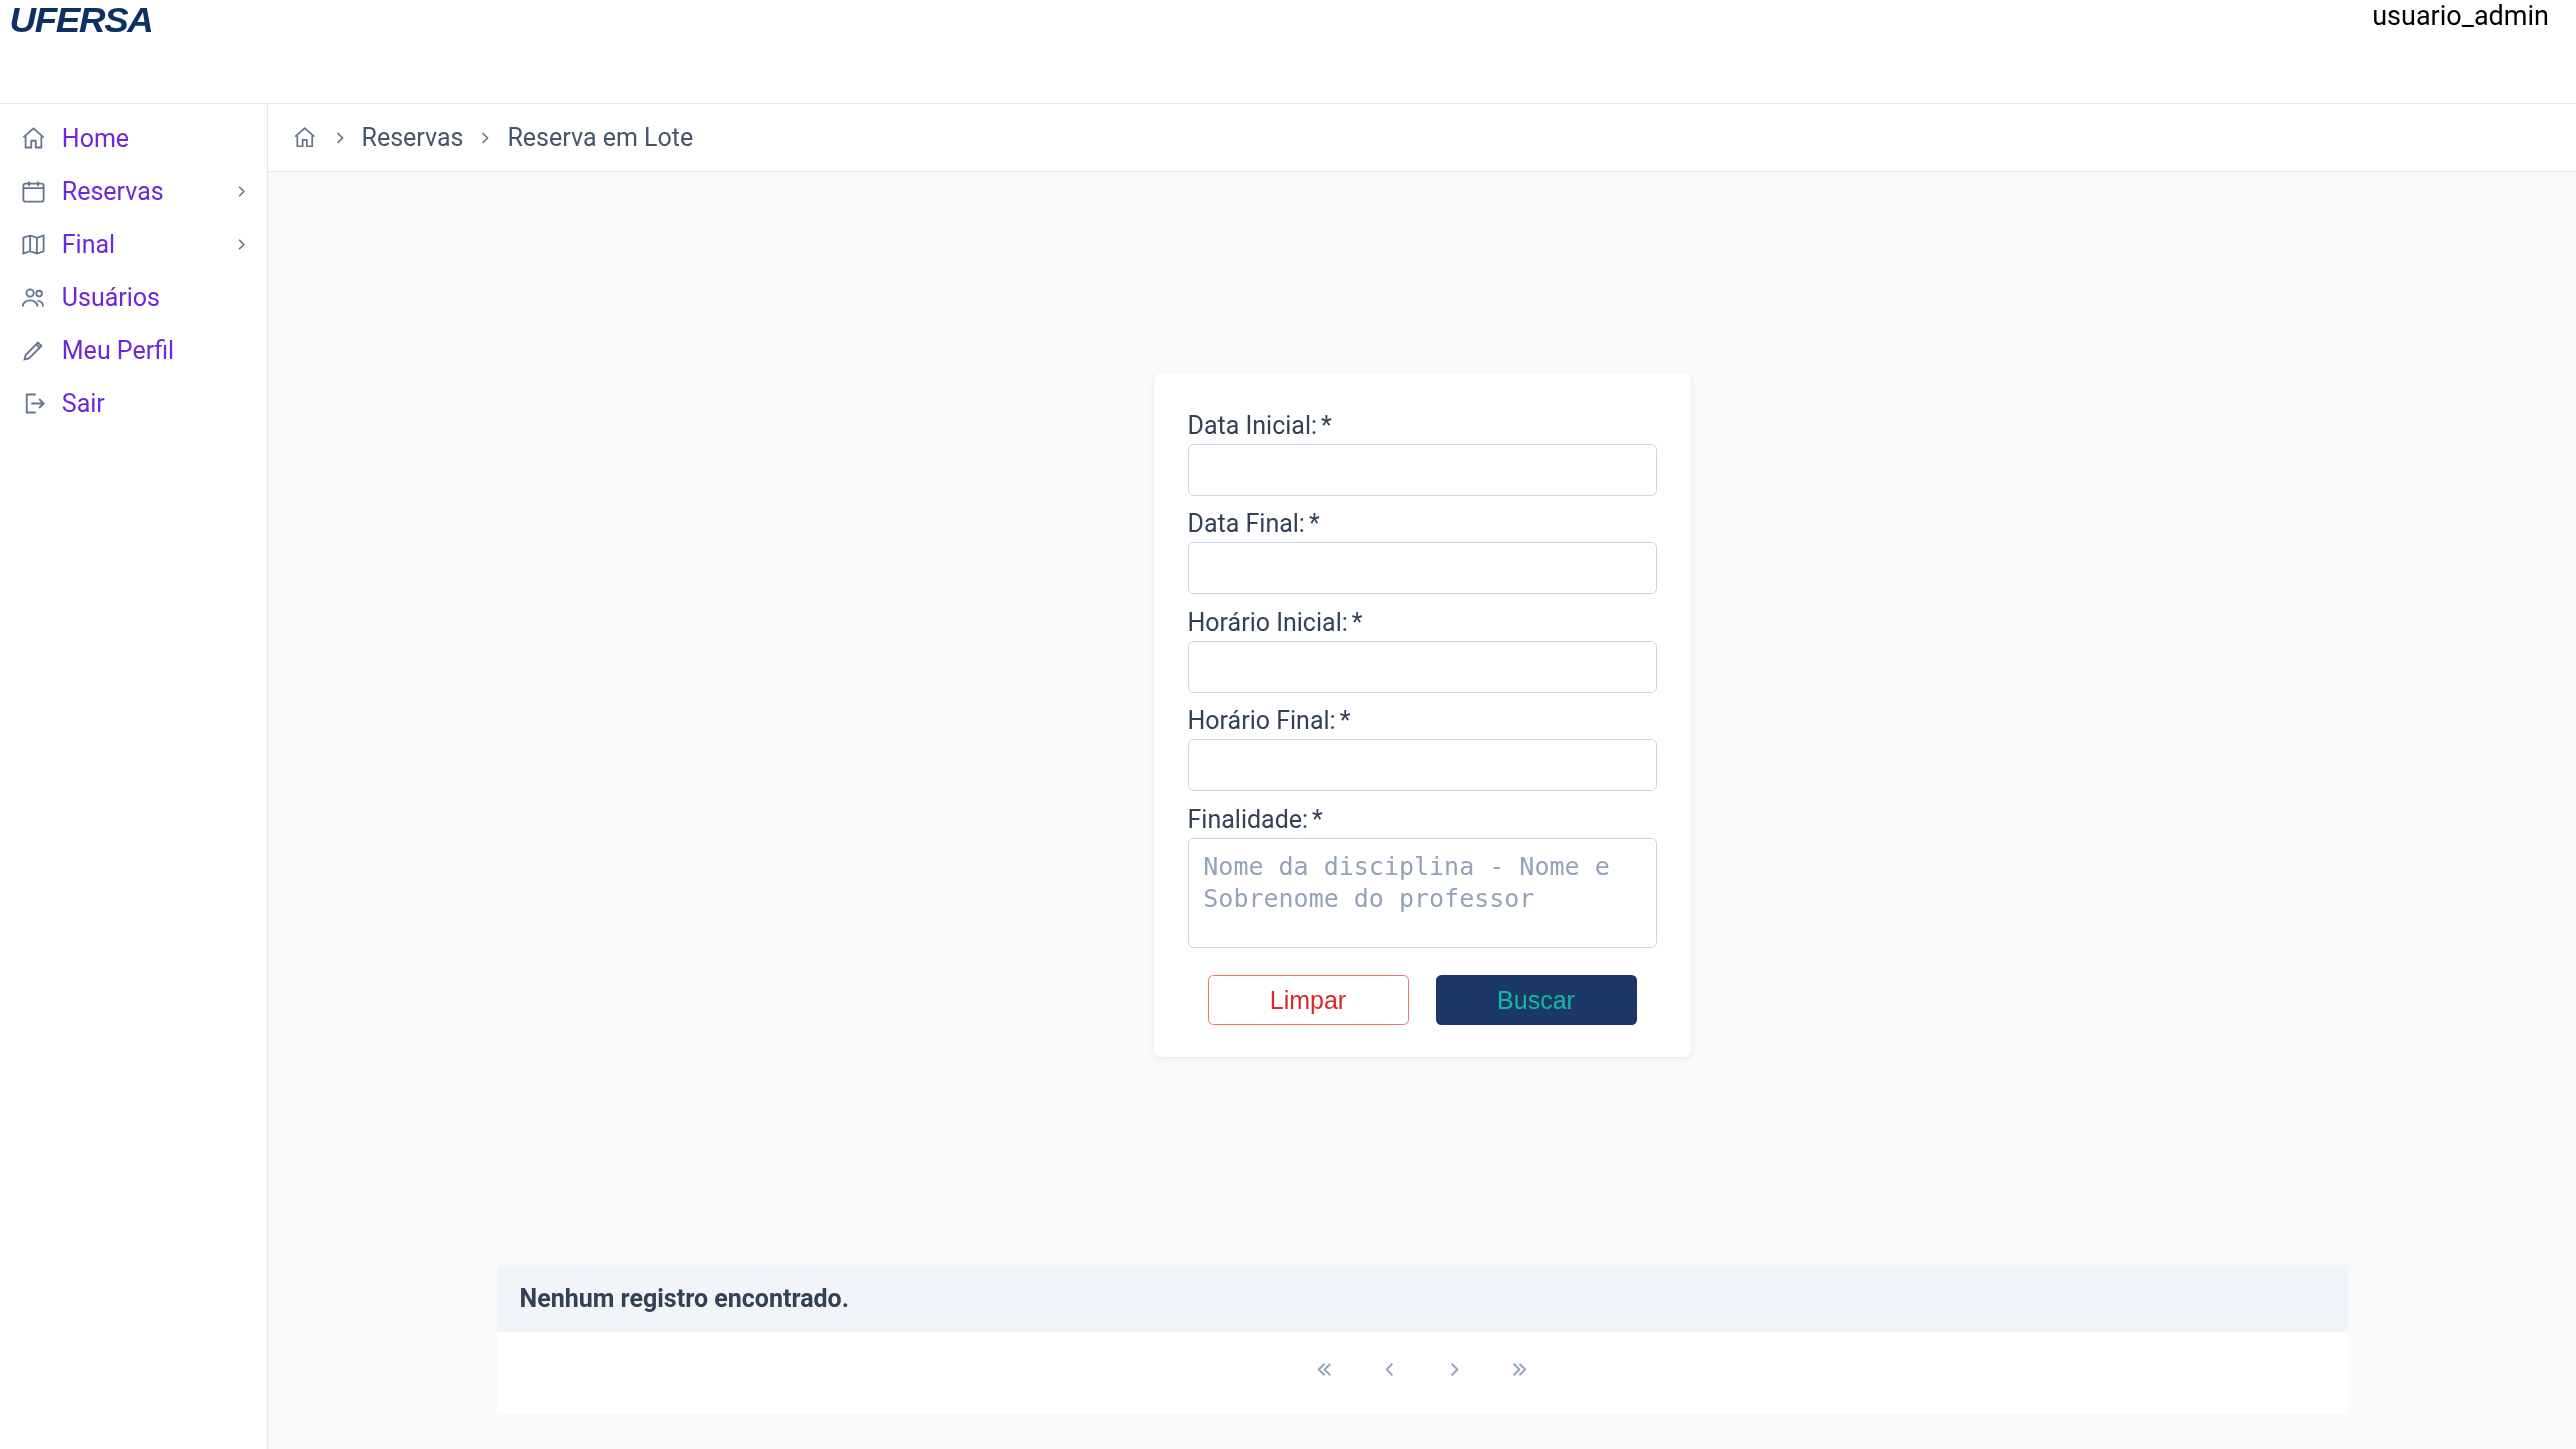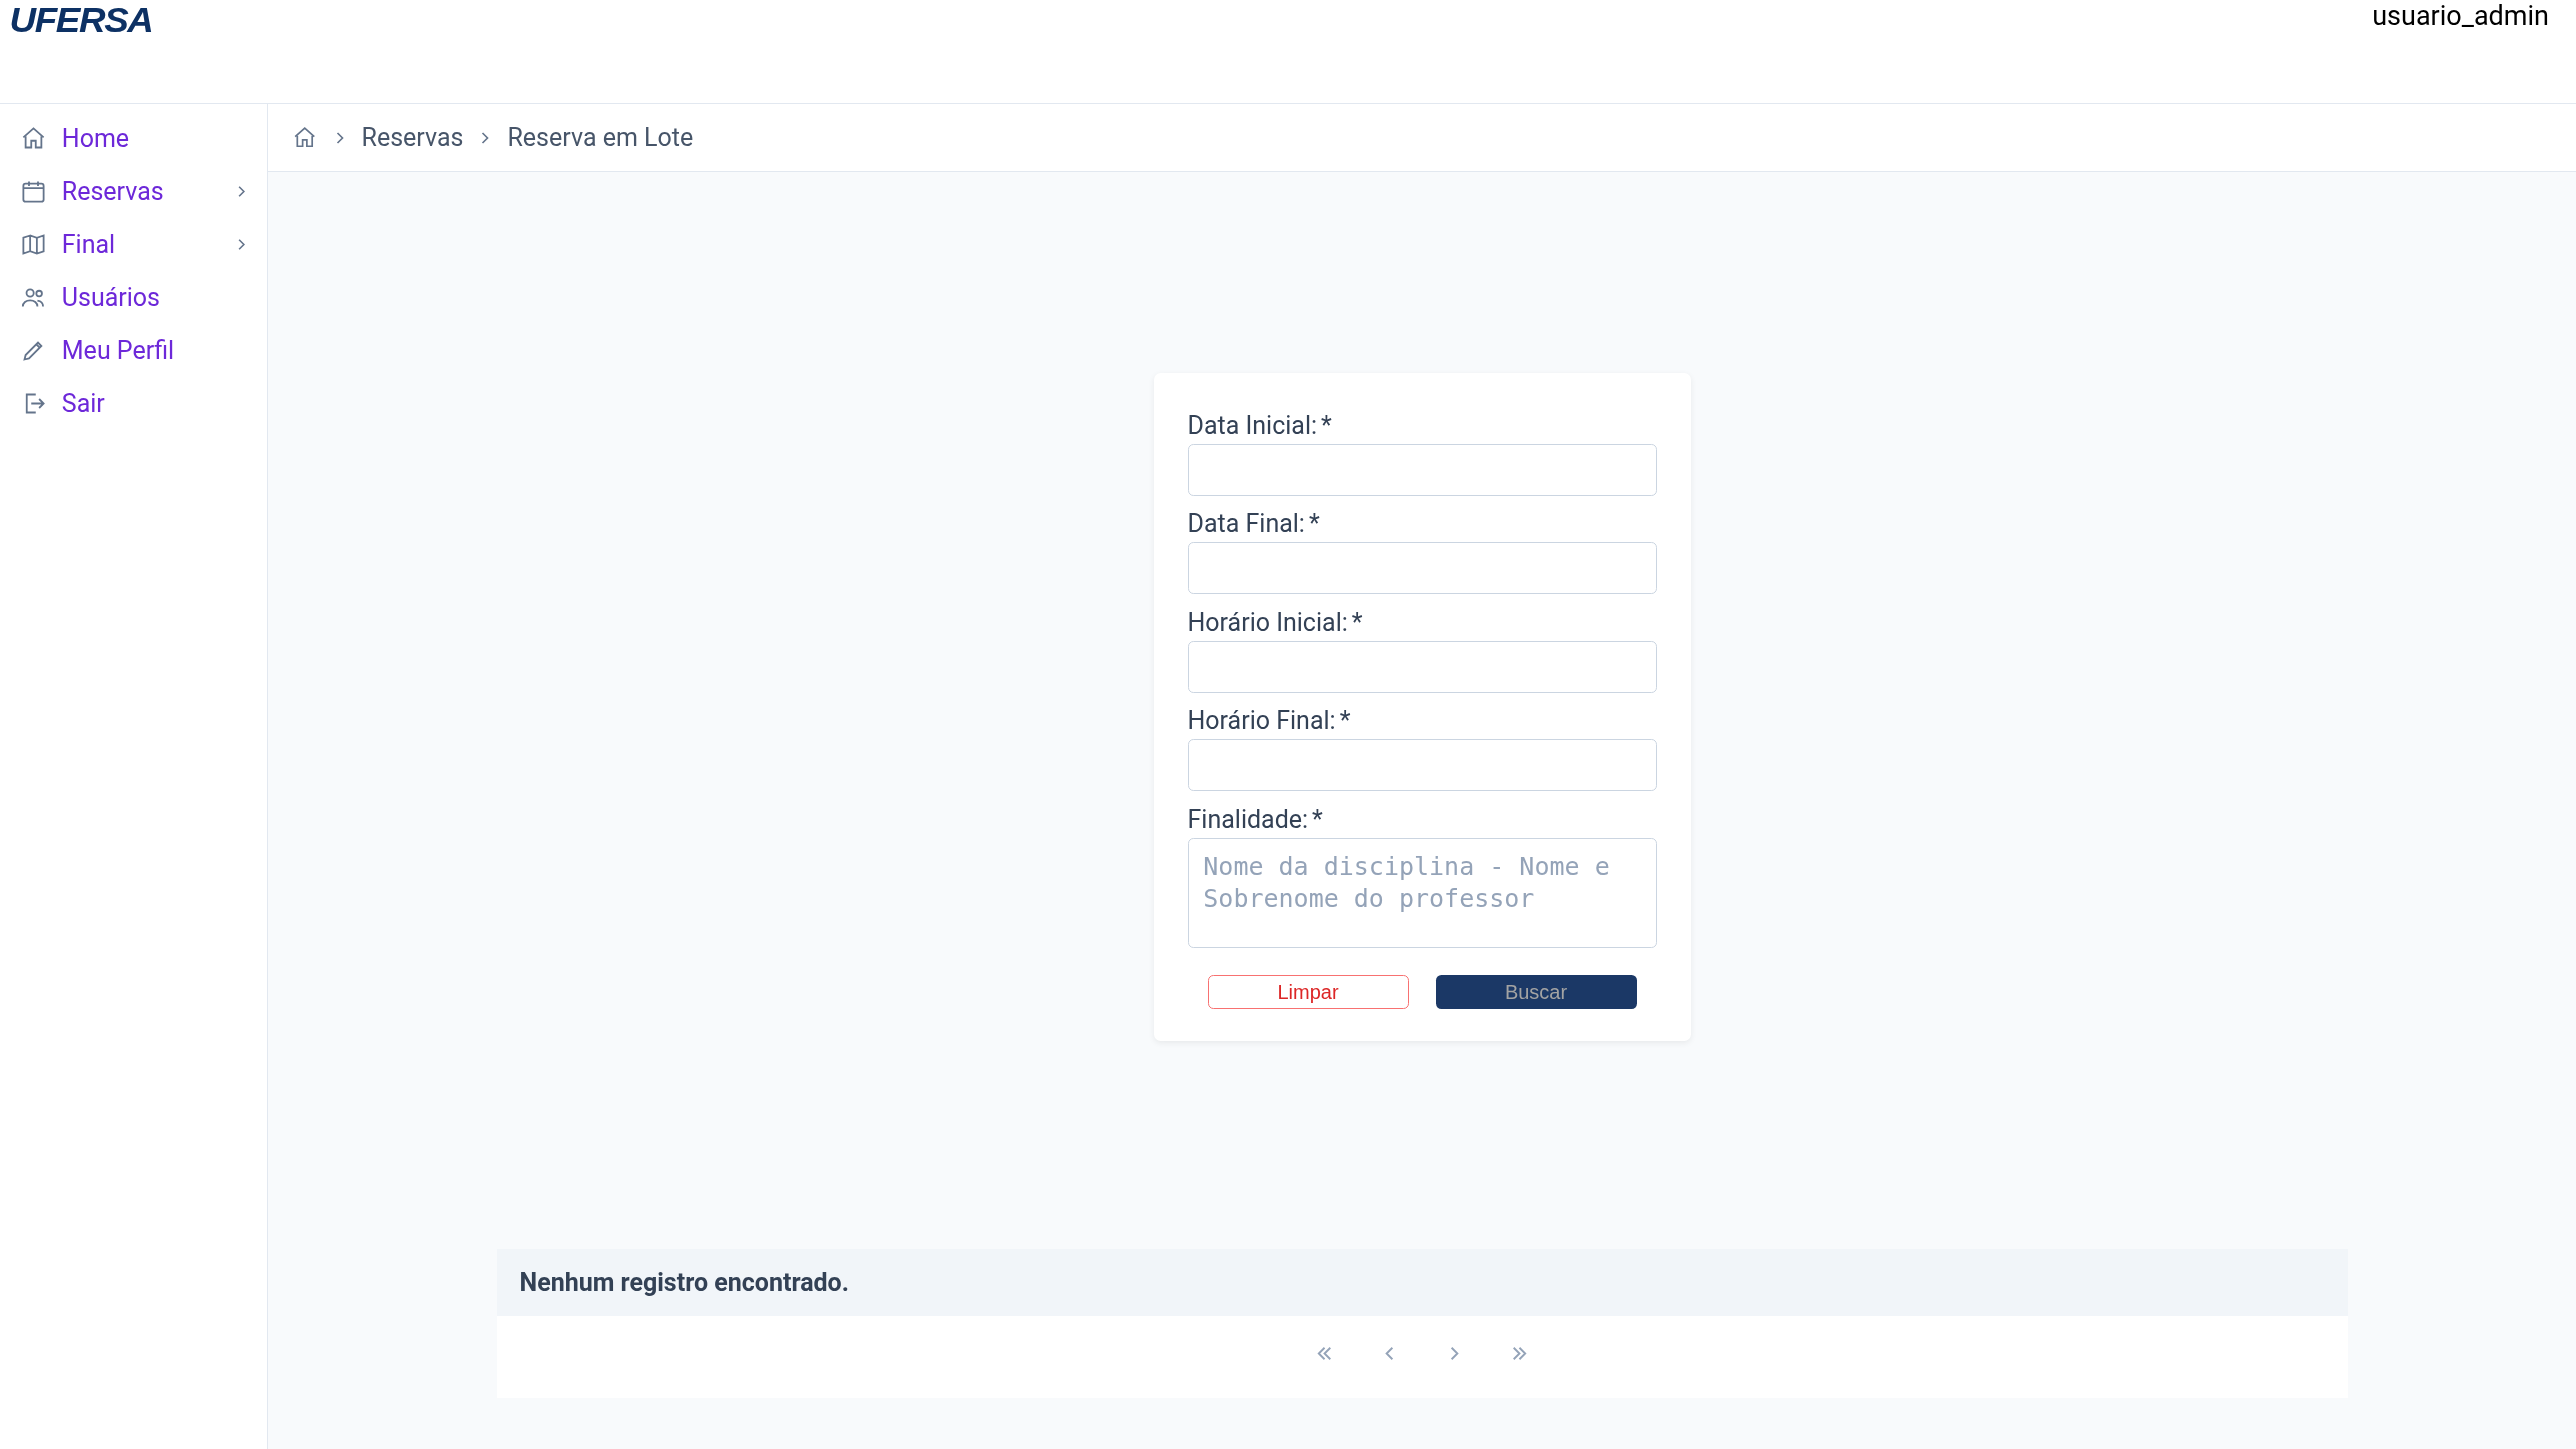--- a/index.html
+++ b/index.html
@@ -142,38 +142,38 @@
   }
   .textarea::placeholder { color: #94a3b8; }
 
   .btn-row {
     display: flex;
     justify-content: center;
     gap: 27px;
     margin-top: 21.5px;
   }
   .btn {
-    height: 34px;
+    height: 50px;
     border-radius: 5.4px;
-    font-size: 20px;
+    font-size: 25px;
     padding: 0 40px;
     cursor: pointer;
     display: inline-flex;
     align-items: center;
     justify-content: center;
     min-width: 201px;
   }
   .btn-outline-danger {
     background: #ffffff;
     color: #dc2626;
     border: 1.3px solid #f87171;
   }
   .btn-primary {
     background: #1b3866;
-    color: #a3a3a3;
+    color: #14b8a6;
     border: none;
   }
 
   
   .table-wrap {
     width: 1851px;
     margin-top: 208px;
   }
   .table {
     width: 100%;

